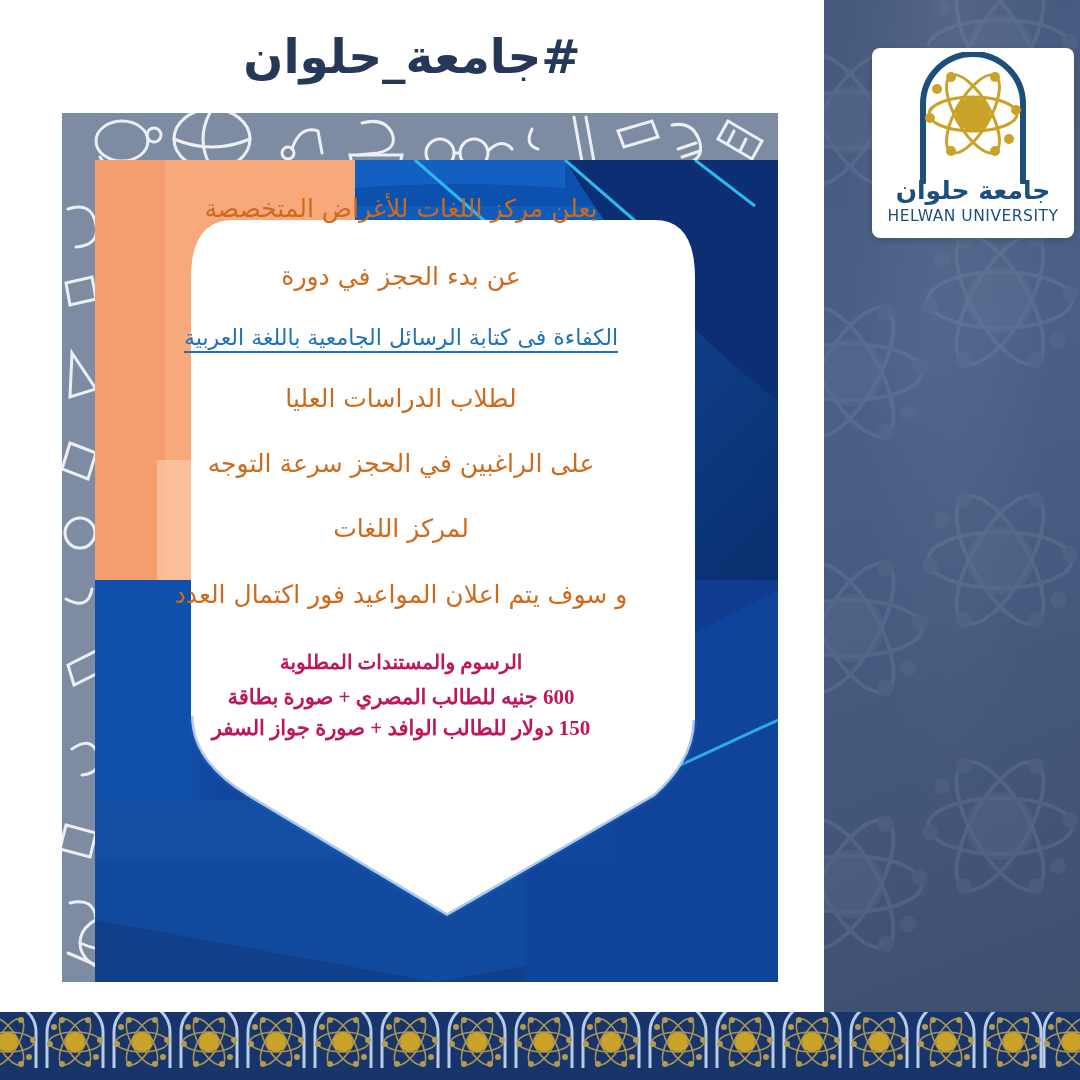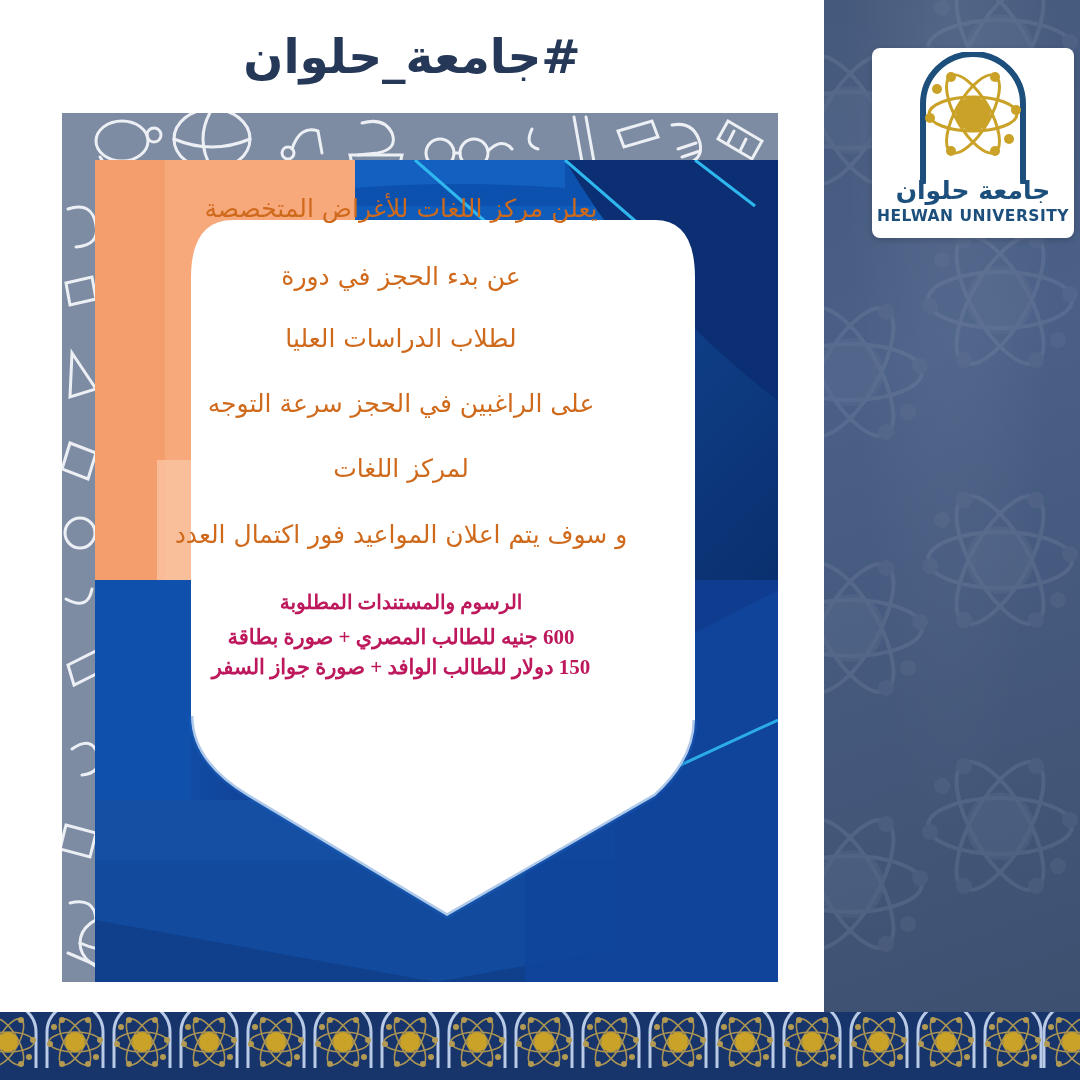--- a/index.html
+++ b/index.html
@@ -48,21 +48,21 @@
   }
   .logo-arch{position:relative;width:128px;height:132px;margin-top:4px;}
   .logo-arch svg{position:absolute;inset:0;}
   .logo-ar{
     font-family:"DejaVu Sans","Liberation Sans",sans-serif;
     font-weight:700;font-size:25px;color:#1d4f7c;line-height:1;
     margin-top:-6px;letter-spacing:2px;direction:rtl;
   }
   .logo-en{
     font-family:"DejaVu Sans","Liberation Sans",sans-serif;
-    font-weight:700;font-size:15.5px;color:#1d4f7c;
+    font-weight:400;font-size:15.5px;color:#1d4f7c;
     letter-spacing:.5px;margin-top:4px;direction:ltr;
   }
 
   
   .poster-frame{
     position:absolute;left:62px;top:113px;width:762px;height:899px;
     background:#ffffff;
   }
 
   
@@ -317,20 +317,21 @@
           <path d="M96 556 Q96 602 152 636 L352 756 L560 636 Q600 600 600 560" fill="none" stroke="#1a63c4" stroke-width="5" opacity=".35"></path>
         </g>
       </svg>
     </div>
 
   </div>
 
   <div class="copy">
     <div class="line l-orange" style="margin-top:0px">يعلن مركز اللغات للأغراض المتخصصة</div>
     <div class="line l-orange" style="margin-top:40px">عن بدء الحجز في دورة</div>
+    <div class="line l-blue-underline" style="margin-top:36px">الكفاءة فى كتابة الرسائل الجامعية باللغة العربية</div>
     <div class="line l-orange" style="margin-top:35px">لطلاب الدراسات العليا</div>
     <div class="line l-orange" style="margin-top:37px">على الراغبين في الحجز سرعة التوجه</div>
     <div class="line l-orange" style="margin-top:38px">لمركز اللغات</div>
     <div class="line l-orange" style="margin-top:38px">و سوف يتم اعلان المواعيد فور اكتمال العدد</div>
 
     <div class="fees fees-title" style="margin-top:42px">الرسوم والمستندات المطلوبة</div>
     <div class="fees fees-row" style="margin-top:8px">600 جنيه للطالب المصري + صورة بطاقة</div>
     <div class="fees fees-row" style="margin-top:4px">150 دولار للطالب الوافد + صورة جواز السفر</div>
   </div>
 

